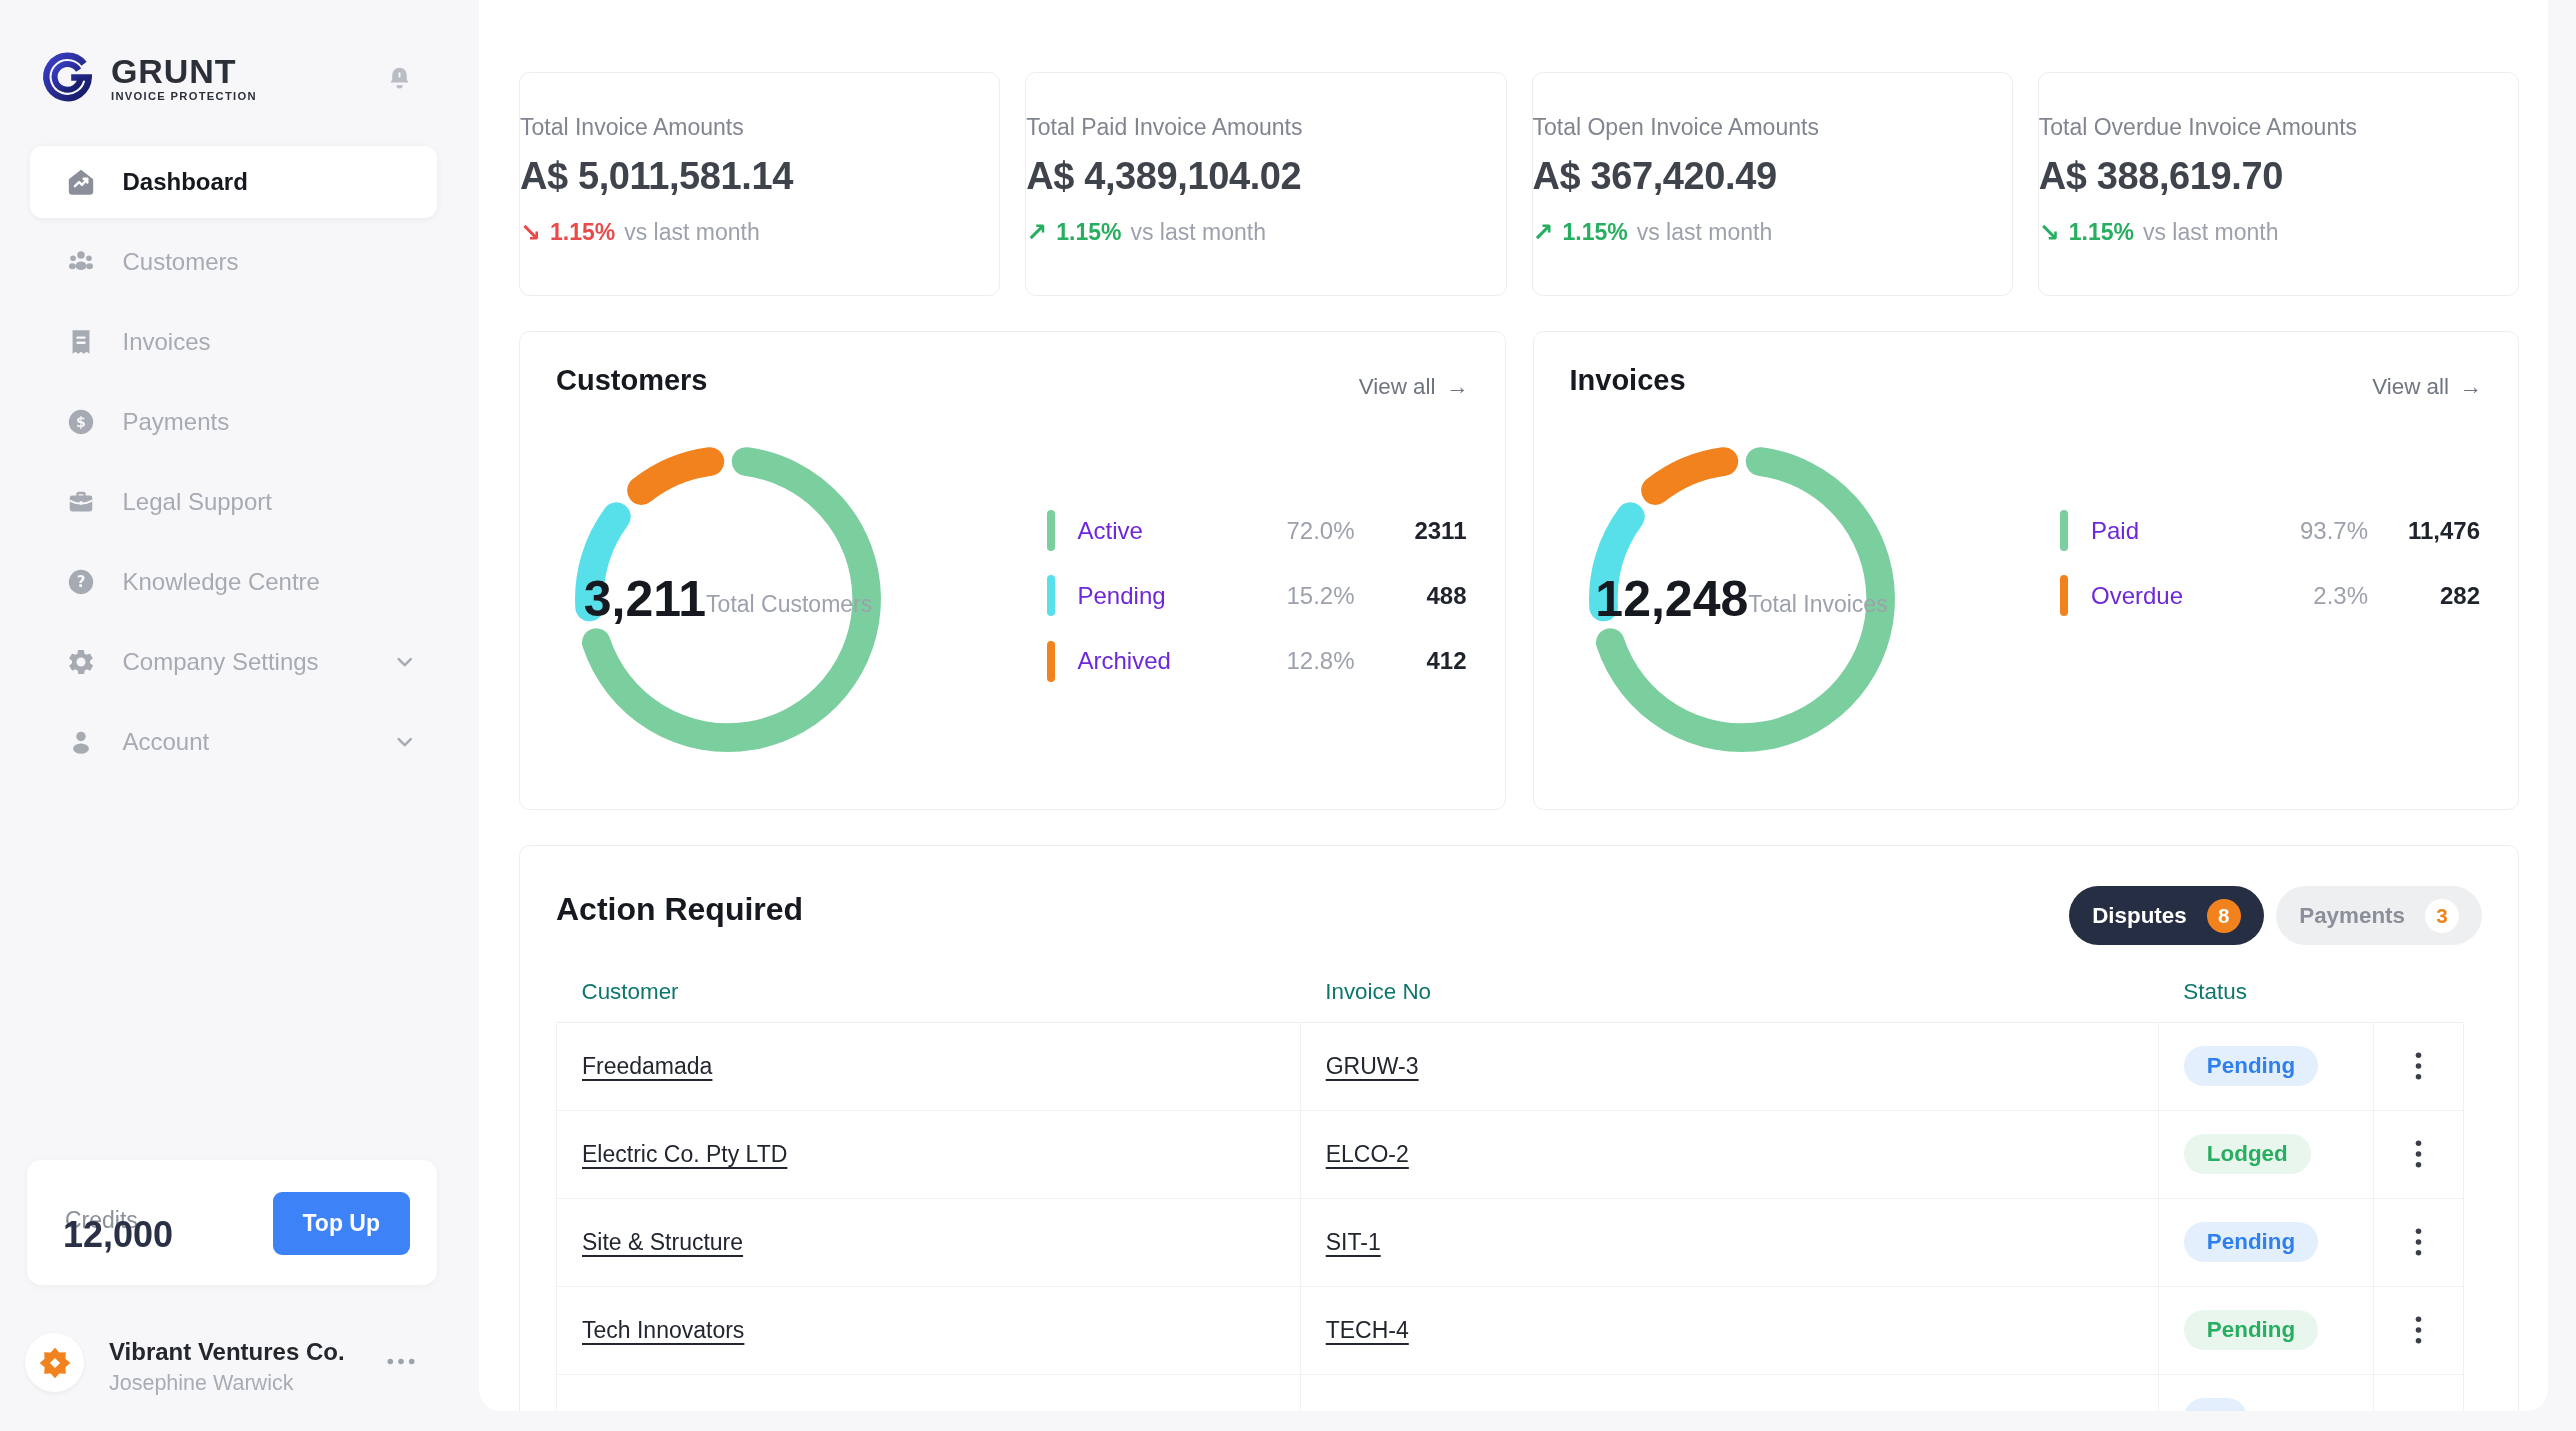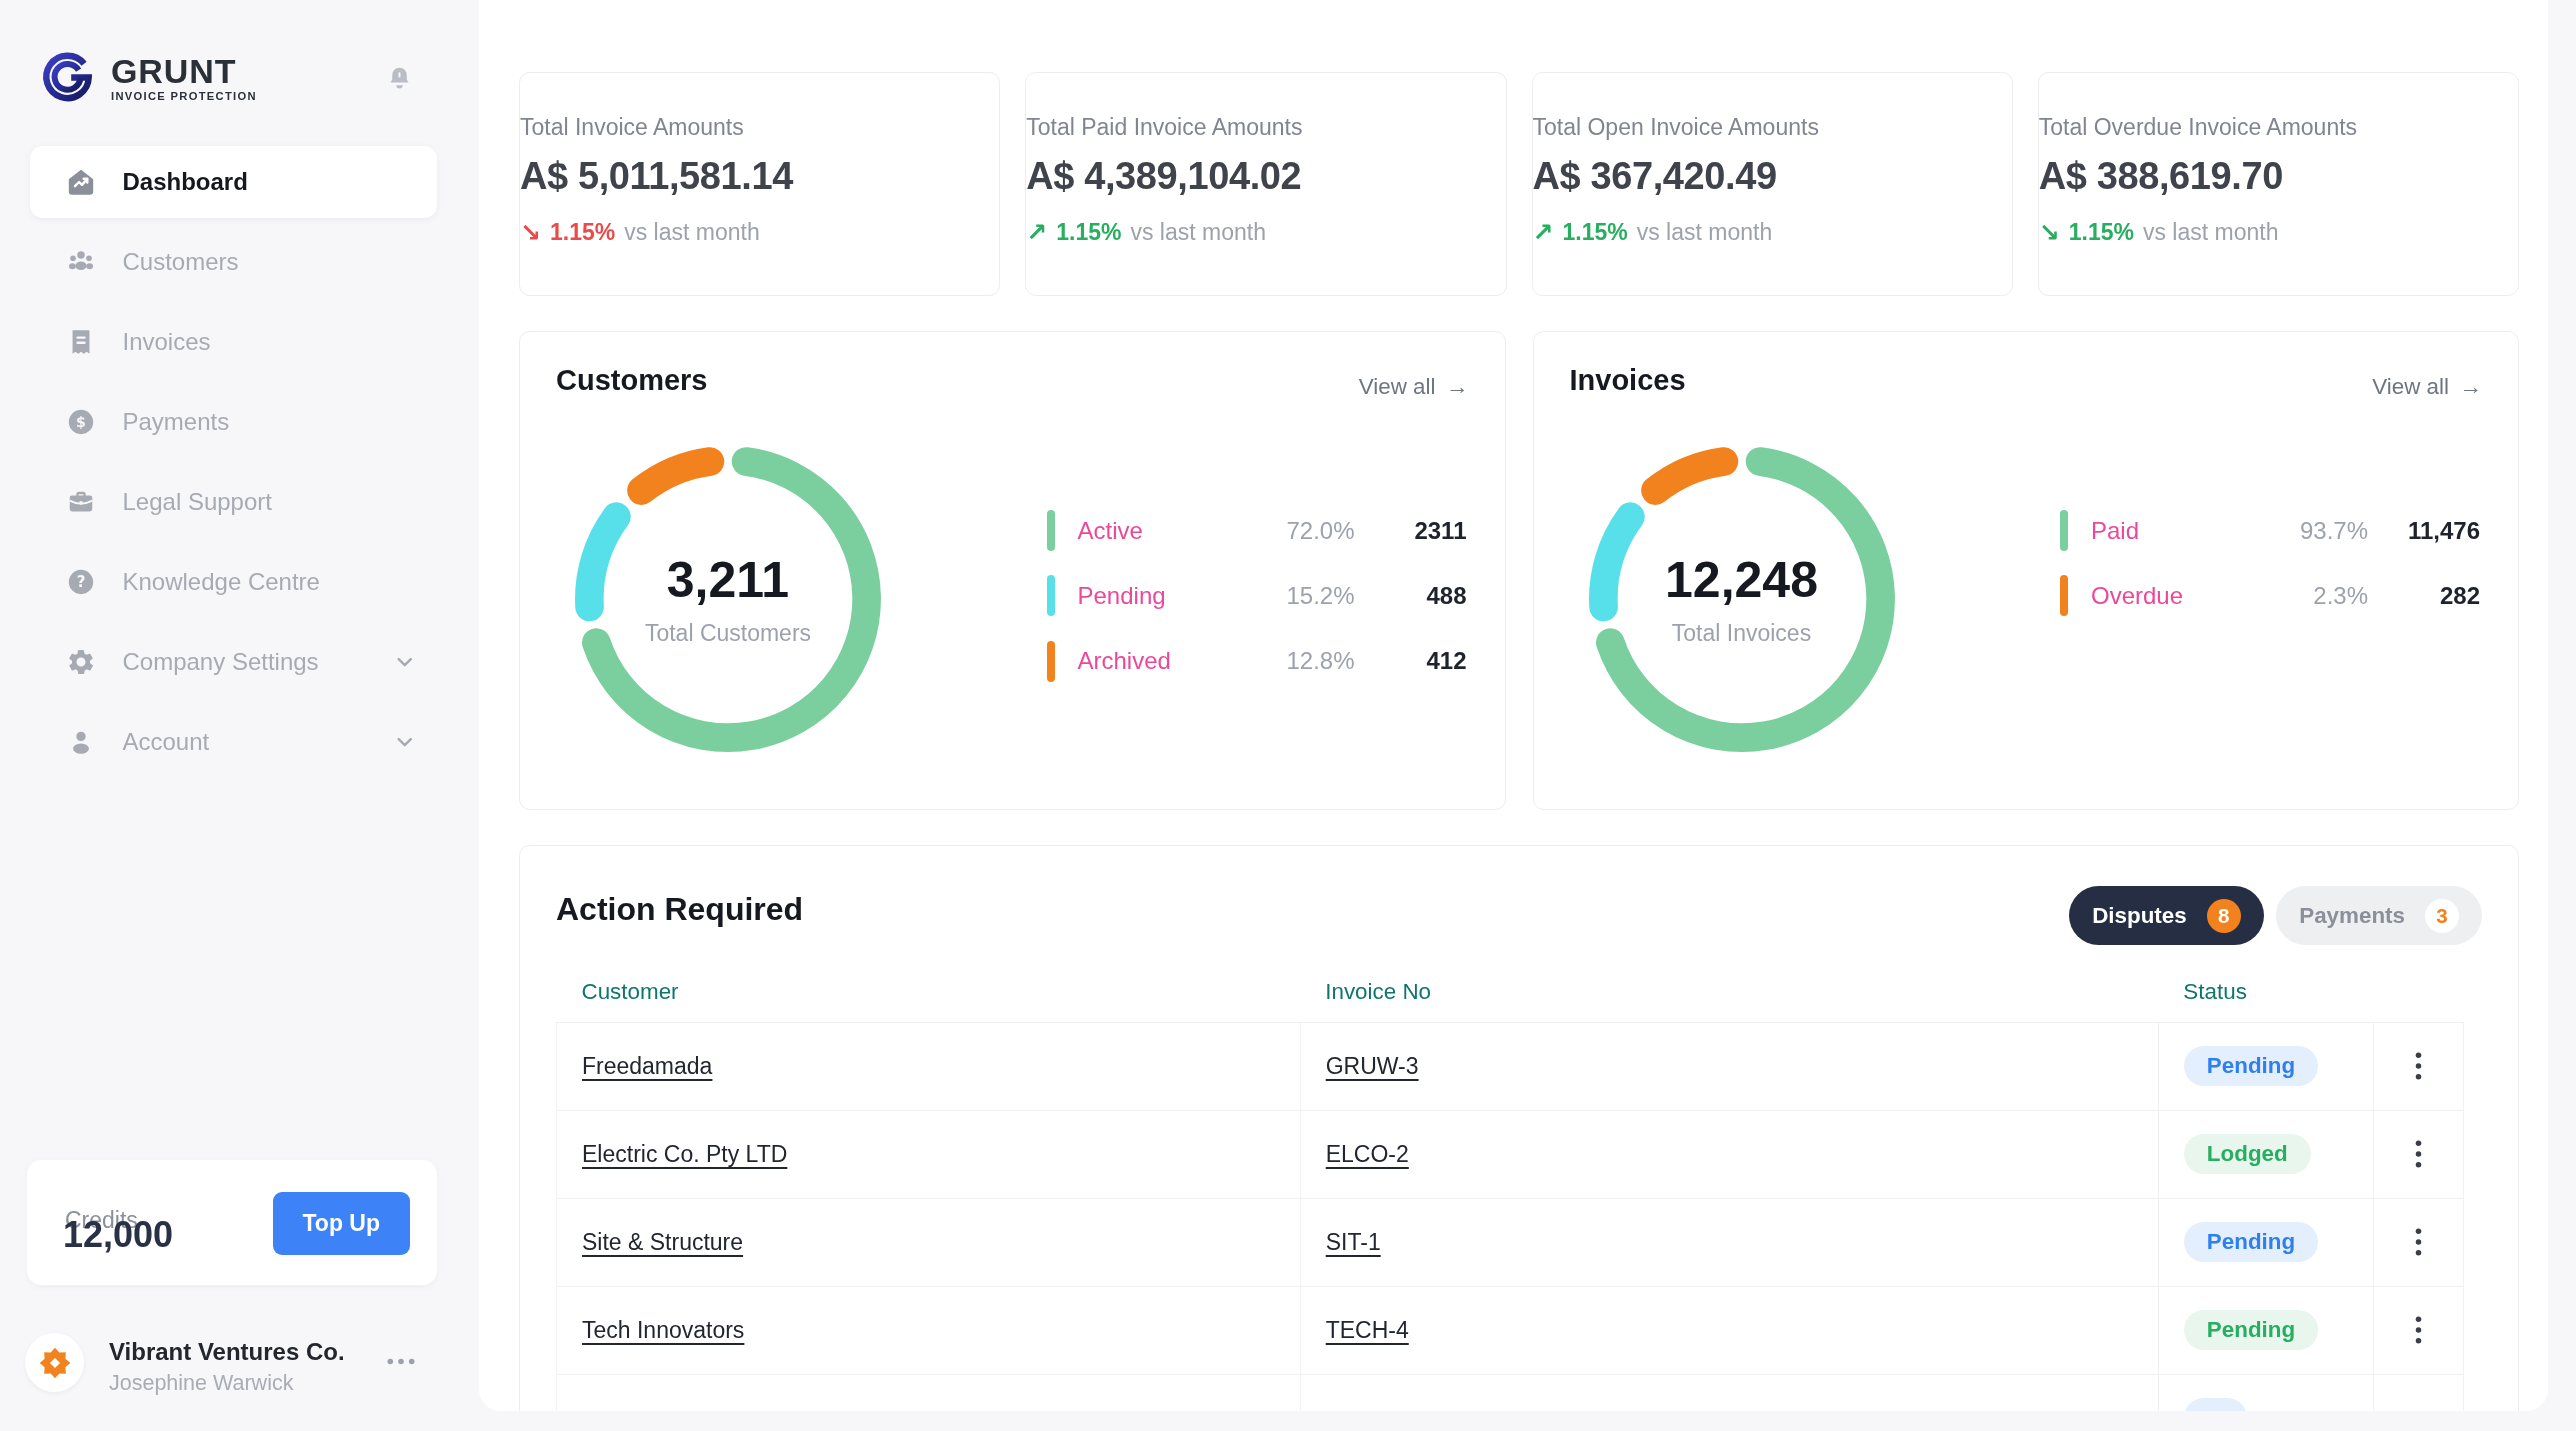--- a/index.html
+++ b/index.html
@@ -41,27 +41,27 @@
   .stat-value { margin-top:14.3px; font-size:38px; font-weight:800; color:#3F434B; letter-spacing:-0.4px; }
   .stat-trend { margin-top:19.7px; font-size:23px; color:#9CA1AC; display:flex; align-items:center; gap:9px; }
   .stat-trend .arrow { font-size:25px; font-weight:700; }
   .stat-trend .pct { font-weight:600; }
 
   .panels { position:absolute; left:40px; top:331px; right:29px; display:flex; gap:27px; }
   .panel { flex:1; height:479px; background:#fff; border:0.9px solid #EDEDF0; border-radius:10.7px; position:relative; }
   .panel-title { position:absolute; left:36px; top:32px; font-size:29px; font-weight:700; color:#16191F; }
   .view-all { position:absolute; right:36px; top:42px; font-size:22.4px; color:#6F7580; cursor:pointer; display:flex; align-items:center; gap:10.7px; }
   .donut-wrap { position:absolute; left:38px; top:97px; width:340px; height:340px; }
-  .donut-center { position:absolute; inset:0; display:flex; flex-direction:column; align-items:center; justify-content:center; text-align:center; }
+  .donut-center { position:absolute; inset:0; display:flex; flex-direction:row; align-items:center; justify-content:center; text-align:center; }
   .donut-value { font-size:50px; font-weight:600; color:#16191F; }
   .donut-label { font-size:23px; color:#9CA1AC; margin-top:10.7px; }
   .legend { position:absolute; right:38px; top:177px; width:420px; }
   .legend-row { display:flex; align-items:center; height:43px; margin-bottom:22.4px; }
   .legend-bar { width:8px; height:41px; border-radius:4.5px; flex:0 0 auto; }
-  .legend-label { margin-left:23px; font-size:24px; color:#ec4899;text-align:center; }
+  .legend-label { margin-left:23px; font-size:24px; color:#6d28d9;text-align:center; }
   .legend-pct { margin-left:auto; font-size:24px; color:#9CA1AC; }
   .legend-value { width:112px; text-align:right; font-size:24px; font-weight:700; color:#1F232B; }
 
   .action-card { position:absolute; left:40px; top:845px; right:29px; height:787px; background:#fff; border:0.9px solid #EDEDF0; border-radius:10.7px; }
   .action-title { position:absolute; left:36px; top:45px; font-size:32px; font-weight:700; color:#16191F; }
   .tabs { position:absolute; right:36px; top:40px; display:flex; gap:12.5px; }
   .tab { height:59px; border-radius:29.5px; padding:0 23px; display:flex; align-items:center; gap:20px; font-size:22.4px; font-weight:600; cursor:pointer; }
   .tab.active { background:#262E44; color:#fff; }
   .tab.inactive { background:#EEEFF1; color:#8A8F99; }
   .tab .badge { width:34px; height:34px; border-radius:50%; display:flex; align-items:center; justify-content:center; font-size:20.6px; font-weight:700; }

